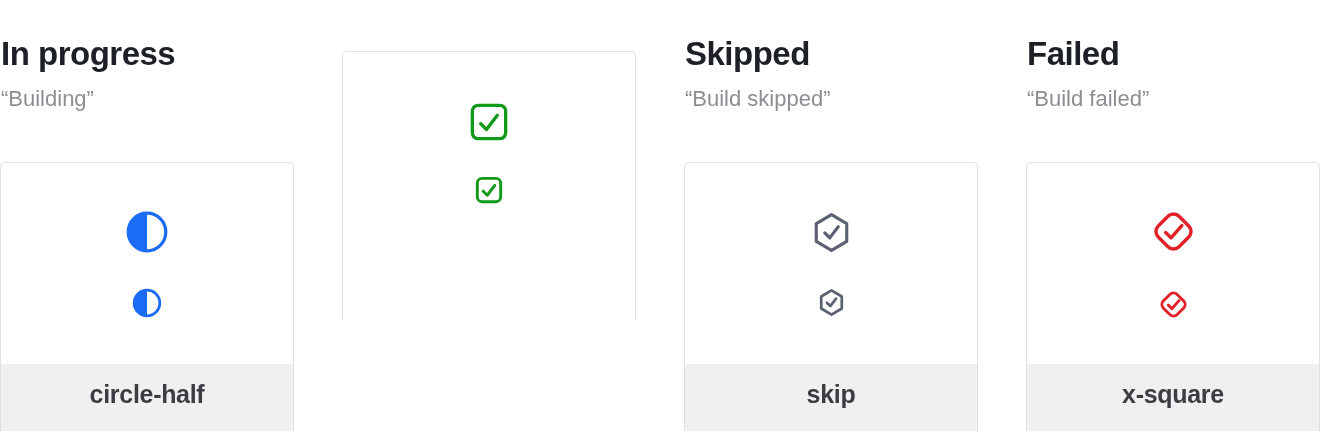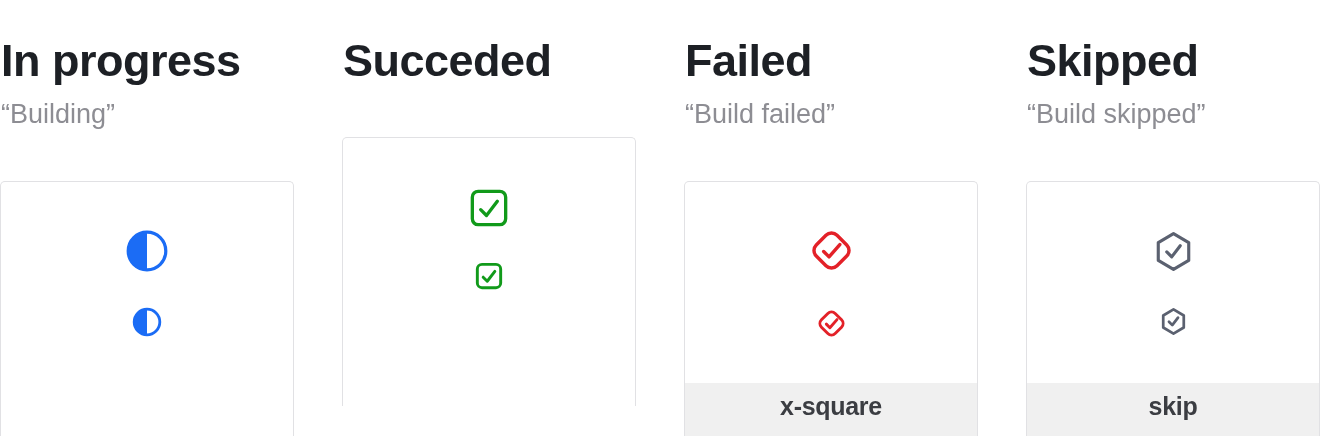--- a/index.html
+++ b/index.html
@@ -17,29 +17,29 @@
     height: 436px;
   }
   .col {
     width: 294px;
     flex: 0 0 294px;
     display: flex;
     flex-direction: column;
   }
   .col-title {
     margin: 36px 0 0 1px;
-    font-size: 45px;
+    font-size: 33px;
     line-height: 1.12;
     font-weight: 800;
     letter-spacing: -0.5px;
     color: #1d2025;
   }
   .col-sub {
     margin: 13px 0 0 1px;
-    font-size: 27px;
+    font-size: 22px;
     line-height: 1.15;
     font-weight: 500;
     color: #8d8d93;
   }
   .card {
     margin-top: 51px;
     height: 269px;
     border: 1px solid #e1e1e4;
     border-bottom: none;
     border-radius: 5px 5px 0 0;
@@ -87,40 +87,62 @@
             <path d="M24 3.5 A 20.5 20.5 0 0 0 24 44.5 Z" fill="currentColor"></path>
           </svg>
         </span>
         <span class="icon">
           <svg width="30" height="30" viewBox="0 0 48 48" color="#1b6cf5">
             <circle cx="24" cy="24" r="20.5" fill="none" stroke="currentColor" stroke-width="4.5"></circle>
             <path d="M24 3.5 A 20.5 20.5 0 0 0 24 44.5 Z" fill="currentColor"></path>
           </svg>
         </span>
       </div>
+      <div class="card-footer">circle-half</div>
     </div>
   </section>
 
   <section class="col">
-    <h2 class="col-title">Succeded</h2>
     <div class="card">
       <div class="card-body">
         <span class="icon">
           <svg width="40" height="40" viewBox="0 0 48 48" color="#119a1a">
             <rect x="4" y="4" width="40" height="40" rx="7" fill="none" stroke="currentColor" stroke-width="4"></rect>
             <path d="M14 26 L21 33 L34 16" fill="none" stroke="currentColor" stroke-width="4" stroke-linecap="round" stroke-linejoin="round"></path>
           </svg>
         </span>
         <span class="icon">
           <svg width="28" height="28" viewBox="0 0 48 48" color="#119a1a">
             <rect x="4" y="4" width="40" height="40" rx="8" fill="none" stroke="currentColor" stroke-width="5"></rect>
             <path d="M14 26 L21 33 L34 16" fill="none" stroke="currentColor" stroke-width="5" stroke-linecap="round" stroke-linejoin="round"></path>
           </svg>
         </span>
       </div>
+    </div>
+  </section>
+
+  <section class="col">
+    <h2 class="col-title">Skipped</h2>
+    <p class="col-sub">“Build skipped”</p>
+    <div class="card">
+      <div class="card-body">
+        <span class="icon">
+          <svg width="43" height="43" viewBox="0 0 48 48" color="#5b6170">
+            <path d="M24 4 L41 14 L41 34 L24 44 L7 34 L7 14 Z" fill="none" stroke="currentColor" stroke-width="3.5" stroke-linejoin="round"></path>
+            <path d="M16.5 24.5 L22 30 L31.5 17.5" fill="none" stroke="currentColor" stroke-width="3.5" stroke-linecap="round" stroke-linejoin="round"></path>
+          </svg>
+        </span>
+        <span class="icon">
+          <svg width="29" height="29" viewBox="0 0 48 48" color="#5b6170">
+            <path d="M24 4 L41 14 L41 34 L24 44 L7 34 L7 14 Z" fill="none" stroke="currentColor" stroke-width="4.5" stroke-linejoin="round"></path>
+            <path d="M16.5 24.5 L22 30 L31.5 17.5" fill="none" stroke="currentColor" stroke-width="4.5" stroke-linecap="round" stroke-linejoin="round"></path>
+          </svg>
+        </span>
+      </div>
+      <div class="card-footer">skip</div>
     </div>
   </section>
 
   <section class="col">
     <h2 class="col-title">Failed</h2>
     <p class="col-sub">“Build failed”</p>
     <div class="card">
       <div class="card-body">
         <span class="icon">
           <svg width="47" height="47" viewBox="0 0 48 48" color="#e32128">
@@ -132,35 +154,13 @@
           <svg width="31" height="31" viewBox="0 0 48 48" color="#e32128">
             <rect x="9" y="9" width="30" height="30" rx="8" transform="rotate(45 24 24)" fill="none" stroke="currentColor" stroke-width="4.5"></rect>
             <path d="M16 25 L21.5 30.5 L32.5 18" fill="none" stroke="currentColor" stroke-width="4.5" stroke-linecap="round" stroke-linejoin="round"></path>
           </svg>
         </span>
       </div>
       <div class="card-footer">x-square</div>
     </div>
   </section>
 
-  <section class="col">
-    <h2 class="col-title">Skipped</h2>
-    <p class="col-sub">“Build skipped”</p>
-    <div class="card">
-      <div class="card-body">
-        <span class="icon">
-          <svg width="43" height="43" viewBox="0 0 48 48" color="#5b6170">
-            <path d="M24 4 L41 14 L41 34 L24 44 L7 34 L7 14 Z" fill="none" stroke="currentColor" stroke-width="3.5" stroke-linejoin="round"></path>
-            <path d="M16.5 24.5 L22 30 L31.5 17.5" fill="none" stroke="currentColor" stroke-width="3.5" stroke-linecap="round" stroke-linejoin="round"></path>
-          </svg>
-        </span>
-        <span class="icon">
-          <svg width="29" height="29" viewBox="0 0 48 48" color="#5b6170">
-            <path d="M24 4 L41 14 L41 34 L24 44 L7 34 L7 14 Z" fill="none" stroke="currentColor" stroke-width="4.5" stroke-linejoin="round"></path>
-            <path d="M16.5 24.5 L22 30 L31.5 17.5" fill="none" stroke="currentColor" stroke-width="4.5" stroke-linecap="round" stroke-linejoin="round"></path>
-          </svg>
-        </span>
-      </div>
-      <div class="card-footer">skip</div>
-    </div>
-  </section>
-
 </div>
 
 </body></html>

